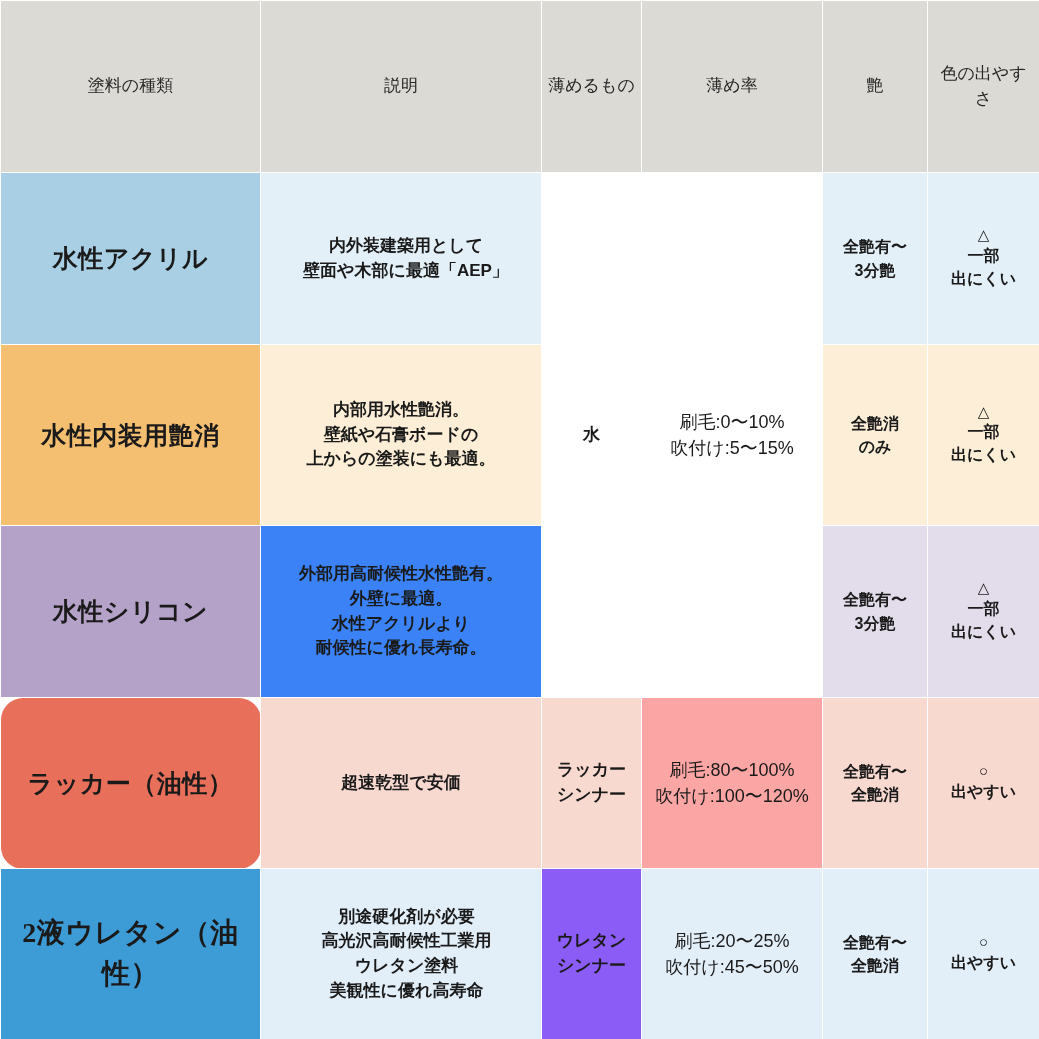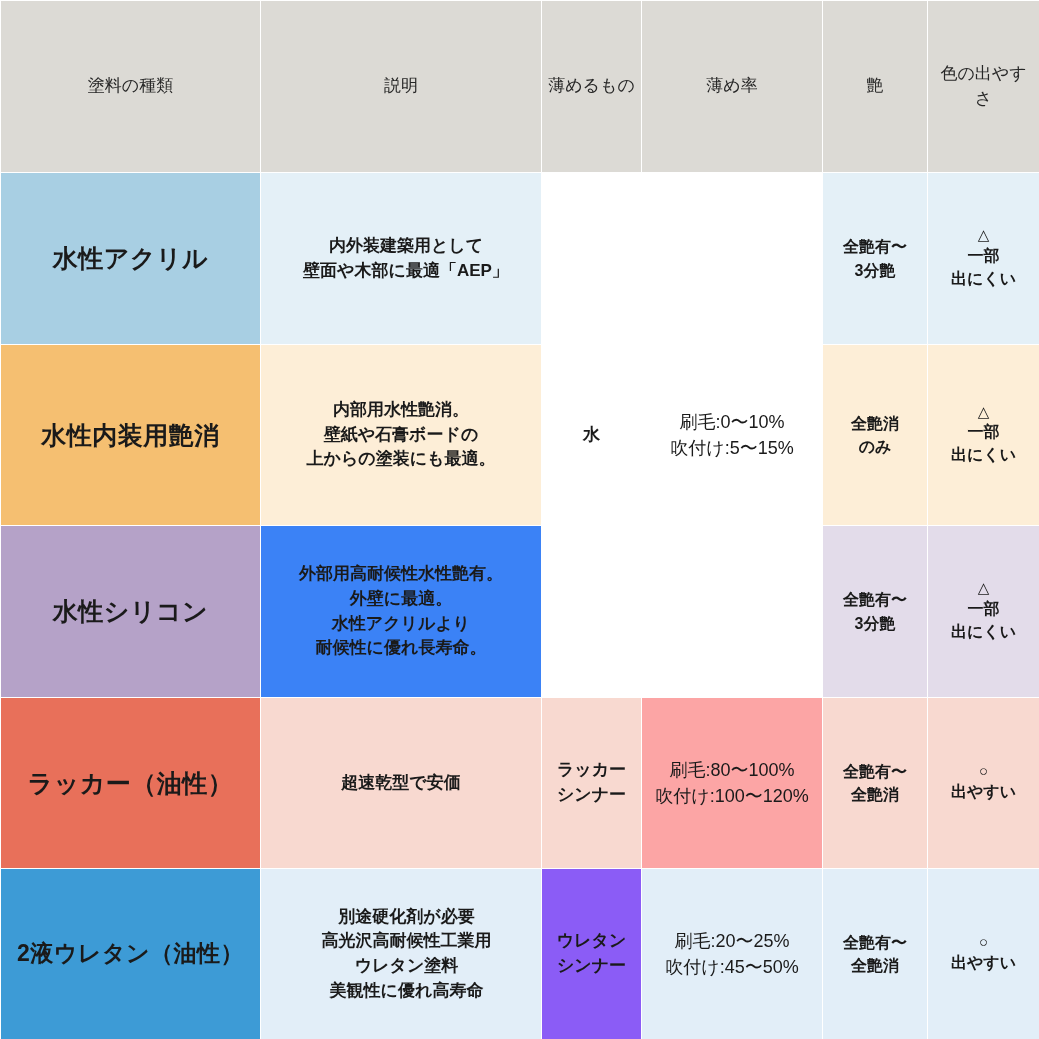--- a/index.html
+++ b/index.html
@@ -42,21 +42,22 @@
     font-weight: normal;
     color: #262626;
     height: 172px;
   }
   .name-cell {
     font-size: 25px;
     font-weight: bold;
     letter-spacing: 0.5px;
   }
   .name-cell.small {
-    font-size: 23px;
+    font-size: 28px;
+    font-family: Liberation Serif, serif;
   }
   .desc-cell {
     font-size: 17px;
     font-weight: bold;
   }
   .thin-cell {
     font-size: 17px;
     font-weight: bold;
   }
   .ratio-cell {
@@ -130,21 +131,21 @@
       <td class="name-cell" style="background:#b5a2c8;">水性シリコン</td>
       <td class="desc-cell" style="background:#3b82f6;">外部用高耐候性水性艶有。<br>外壁に最適。<br>水性アクリルより<br>耐候性に優れ長寿命。</td>
       <td class="gloss-cell" style="background:#e3dcea;">全艶有〜<br>3分艶</td>
       <td class="color-cell" style="background:#e3dcea;">
         <span class="mark">△</span>
         <span>一部<br>出にくい</span>
       </td>
     </tr>
 
     <tr style="height:171px;">
-      <td class="name-cell" style="background:#e8705a;">ラッカー（油性）</td>
+      <td class="name-cell" style="background:#e8705a;border-radius:22px;">ラッカー（油性）</td>
       <td class="desc-cell" style="background:#f8d9d0;">超速乾型で安価</td>
       <td class="thin-cell" style="background:#f8d9d0;">ラッカー<br>シンナー</td>
       <td class="ratio-cell" style="background:#fca5a5;">刷毛:80〜100%<br>吹付け:100〜120%</td>
       <td class="gloss-cell" style="background:#f8d9d0;">全艶有〜<br>全艶消</td>
       <td class="color-cell" style="background:#f8d9d0;">
         <span class="mark">○</span>
         <span>出やすい</span>
       </td>
     </tr>
 

